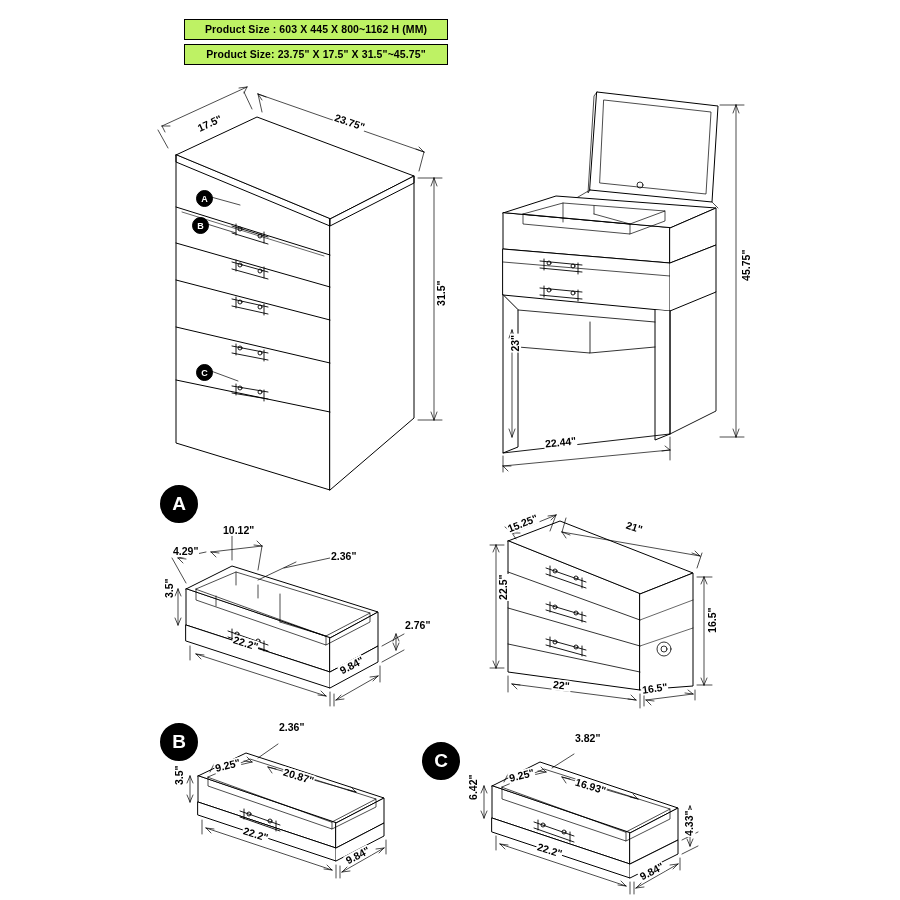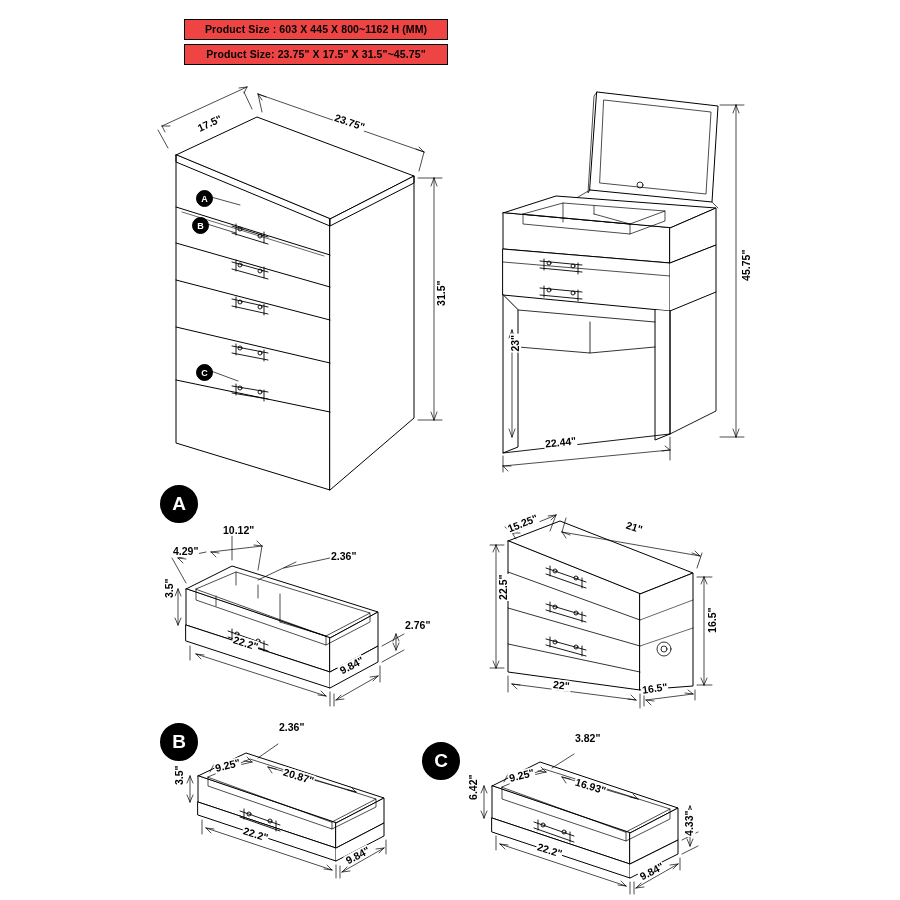--- a/index.html
+++ b/index.html
@@ -24,21 +24,21 @@
     position: absolute;
     left: 0;
     top: 0;
     width: 900px;
     height: 900px;
   }
   
   .size-box {
     position: absolute;
     border: 1.5px solid #000;
-    background: #ef4444;
+    background: #bef264;
     font-weight: bold;
     font-size: 10.5px;
     line-height: 1;
     display: flex;
     align-items: center;
     justify-content: center;
     letter-spacing: 0.1px;
     white-space: nowrap;
   }
   #size-box-mm { left: 184px; top: 19px; width: 262px; height: 19px; }

